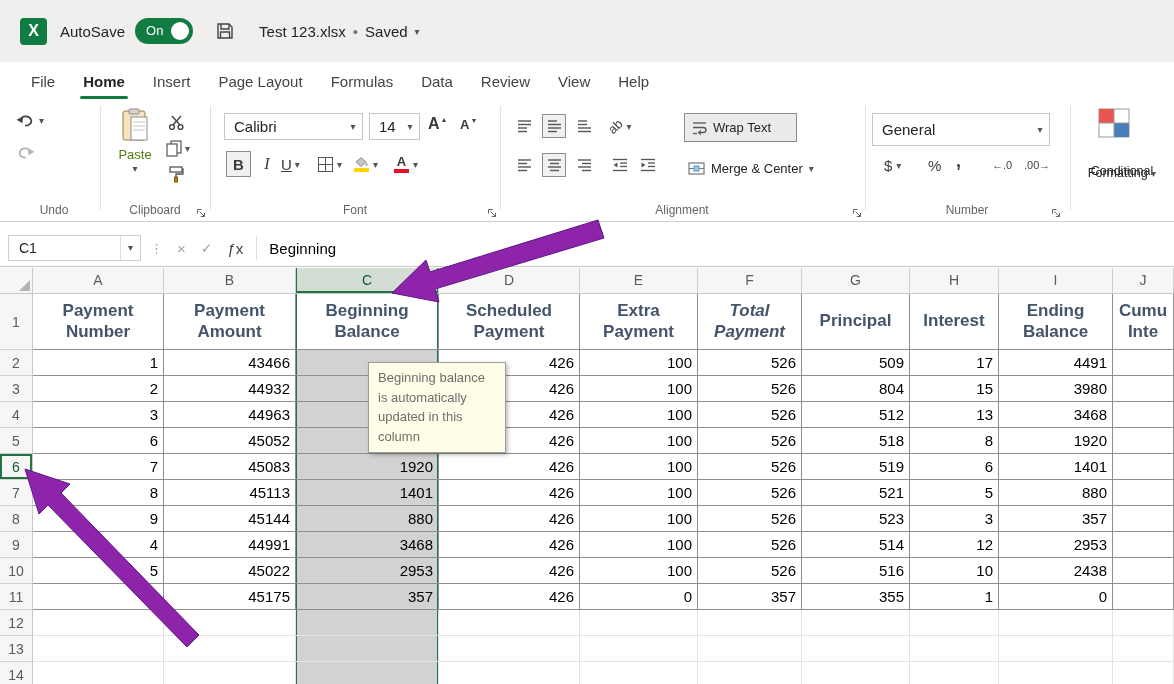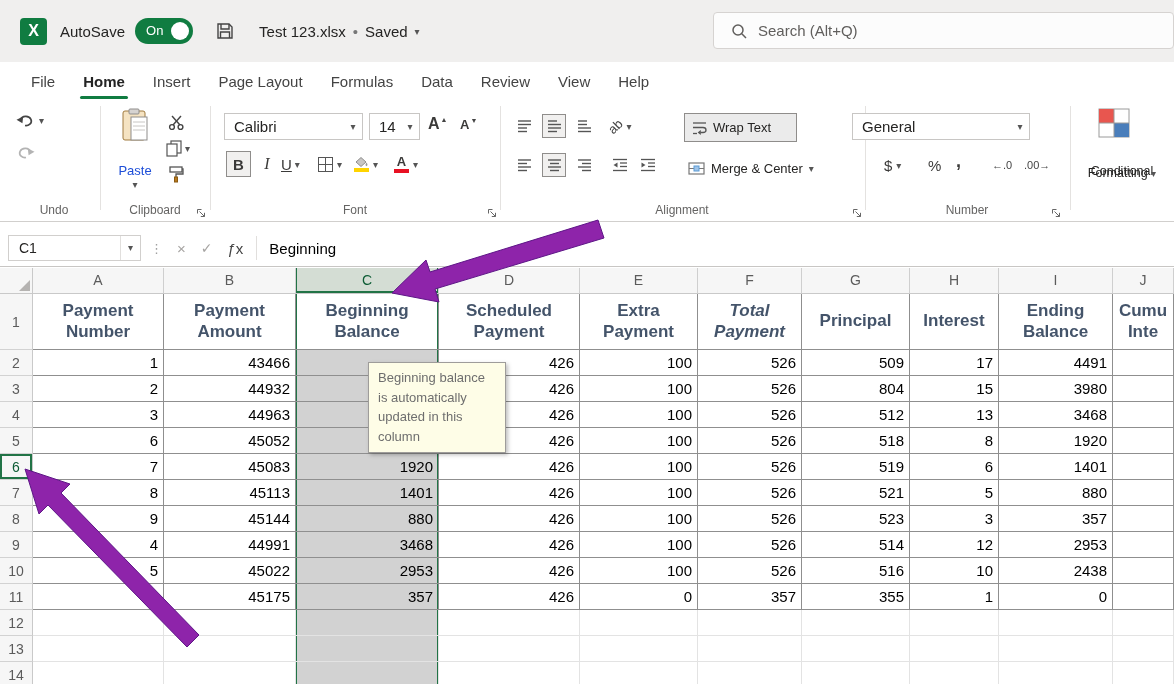--- a/index.html
+++ b/index.html
@@ -94,27 +94,20 @@
         <path d="M6 3 v5 h8 v-5"></path>
         <path d="M5.5 17 v-6 h9 v6"></path>
       </svg>
   </span>
   <div class="file-name">
     <span>Test 123.xlsx</span>
     <span style="color:#777">•</span>
     <span>Saved</span>
     <span class="chev">▾</span>
   </div>
-  <div class="searchbox">
-    <svg width="16" height="16" viewBox="0 0 16 16" fill="none" stroke="#605e5c" stroke-width="1.5">
-        <circle cx="7" cy="7" r="5"></circle>
-        <line x1="10.8" y1="10.8" x2="15" y2="15"></line>
-      </svg>
-    <span>Search (Alt+Q)</span>
-  </div>
 </div>
 
 <div class="menubar">
   <span class="mi">File</span>
   <span class="mi active">Home</span>
   <span class="mi">Insert</span>
   <span class="mi">Page Layout</span>
   <span class="mi">Formulas</span>
   <span class="mi">Data</span>
   <span class="mi">Review</span>
@@ -148,21 +141,21 @@
     <svg width="28" height="34" viewBox="0 0 28 34">
         <rect x="2" y="3" width="22" height="29" rx="2" fill="#f5e3c2" stroke="#a07a3e"></rect>
         <rect x="8" y="1" width="10" height="5" rx="1" fill="#d6d3d1" stroke="#8f8d8b"></rect>
         <rect x="10" y="9" width="16" height="23" fill="#fff" stroke="#8f8d8b"></rect>
         <g stroke="#c8c6c4">
           <line x1="12" y1="14" x2="24" y2="14"></line>
           <line x1="12" y1="18" x2="24" y2="18"></line>
           <line x1="12" y1="22" x2="24" y2="22"></line>
         </g>
       </svg>
-    <div style="font-size:13px;color:#1d4ed8;margin-top:18px">Paste</div>
+    <div style="font-size:13px;color:#4d7c0f;margin-top:2px">Paste</div>
     <div class="chev" style="margin-top:1px">▾</div>
   </div>
   <div class="rbtn" style="left:168px;top:14px">
     <svg width="17" height="17" viewBox="0 0 17 17">
         <line x1="5" y1="11" x2="13" y2="2" stroke="#444" stroke-width="1.4"></line>
         <line x1="12" y1="11" x2="4" y2="2" stroke="#444" stroke-width="1.4"></line>
         <circle cx="4" cy="13" r="2.4" fill="none" stroke="#444" stroke-width="1.4"></circle>
         <circle cx="12.5" cy="13" r="2.4" fill="none" stroke="#444" stroke-width="1.4"></circle>
       </svg>
   </div>
@@ -342,21 +335,21 @@
         <rect x="6" y="4" width="5" height="5" fill="#9fc3e7" stroke="#5b9bd5"></rect>
       </svg>
     <span>Merge &amp; Center</span>
     <span class="chev">▾</span>
   </div>
   <div class="glabel" style="left:502px;width:360px">Alignment</div>
   <span class="launcher" style="left:852px"><svg width="10" height="10" viewBox="0 0 10 10">
         <path d="M1.5 1.5 H5.5 M1.5 1.5 V5.5 M3.5 3.5 L8.5 8.5 M8.5 4.8 V8.5 H4.8" stroke="#666" fill="none"></path>
       </svg></span>
 
-  <div class="combo" style="left:852px;top:13px;width:178px;height:27px">
+  <div class="combo" style="left:872px;top:13px;width:178px;height:33px">
     <span class="cv">General</span>
     <span class="cchev">▾</span>
   </div>
   <div class="rbtn" style="left:884px;top:53px;height:24px;gap:4px;font-size:15px">
     <span>$</span>
     <span class="chev">▾</span>
   </div>
   <div class="rbtn" style="left:928px;top:53px;height:24px;font-size:15px">
       <span>%</span>
     </div>

